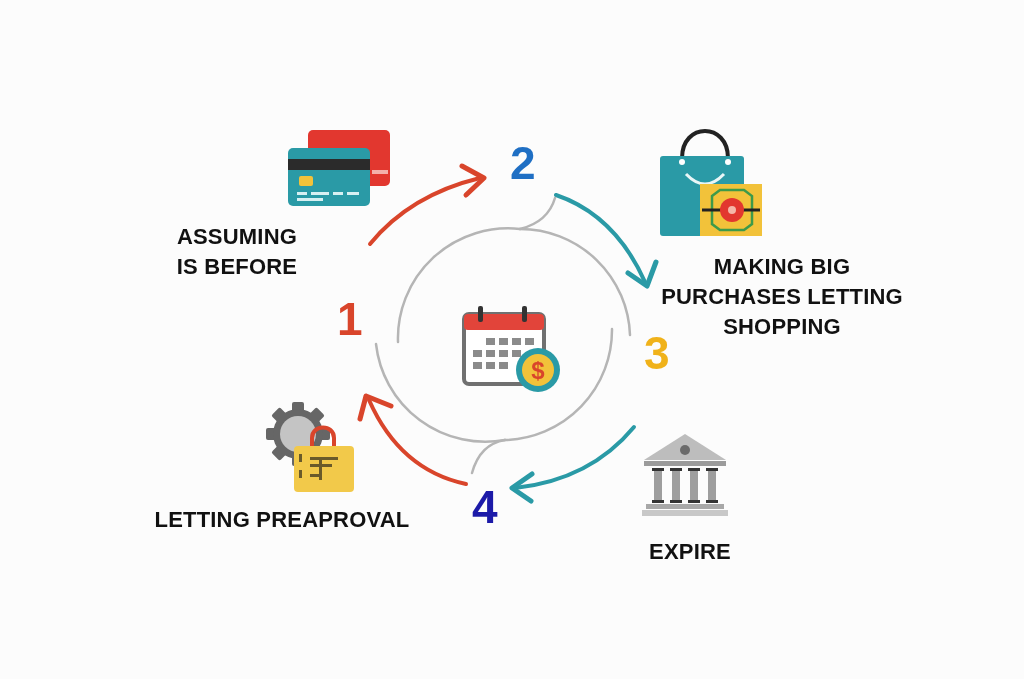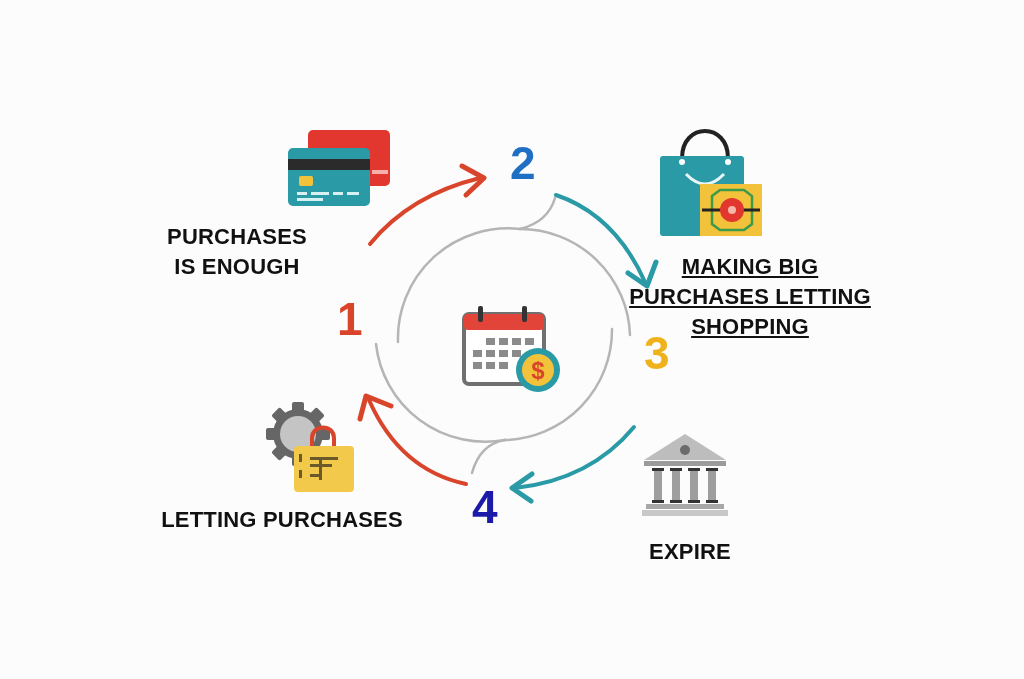--- a/index.html
+++ b/index.html
@@ -143,31 +143,31 @@
         <rect x="44" y="74" width="10" height="3"></rect>
     </g>
   </svg>
 
   <div class="num" style="left:337px;top:296px;color:#d9452b;">1</div>
   <div class="num" style="left:510px;top:140px;color:#1f6fc4;">2</div>
   <div class="num" style="left:644px;top:330px;color:#f0b21a;">3</div>
   <div class="num" style="left:472px;top:484px;color:#1c1aa8;">4</div>
 
   <div class="label" style="left:128px;top:222px;width:218px;">
-    <div>PURCHASES</div>
-    <div>IS ENOUGH</div>
+    <div>ASSUMING</div>
+    <div>IS BEFORE</div>
   </div>
 
-  <div class="label" style="left:620px;top:252px;width:260px;text-decoration:underline;">
+  <div class="label" style="left:652px;top:252px;width:260px;">
     <div>MAKING BIG</div>
     <div>PURCHASES LETTING</div>
     <div>SHOPPING</div>
   </div>
 
   <div class="label" style="left:590px;top:537px;width:200px;">
     <div>EXPIRE</div>
   </div>
 
   <div class="label" style="left:132px;top:505px;width:300px;">
-    <div>LETTING PURCHASES</div>
+    <div>LETTING PREAPROVAL</div>
   </div>
 
 </div>
 
 </body></html>

